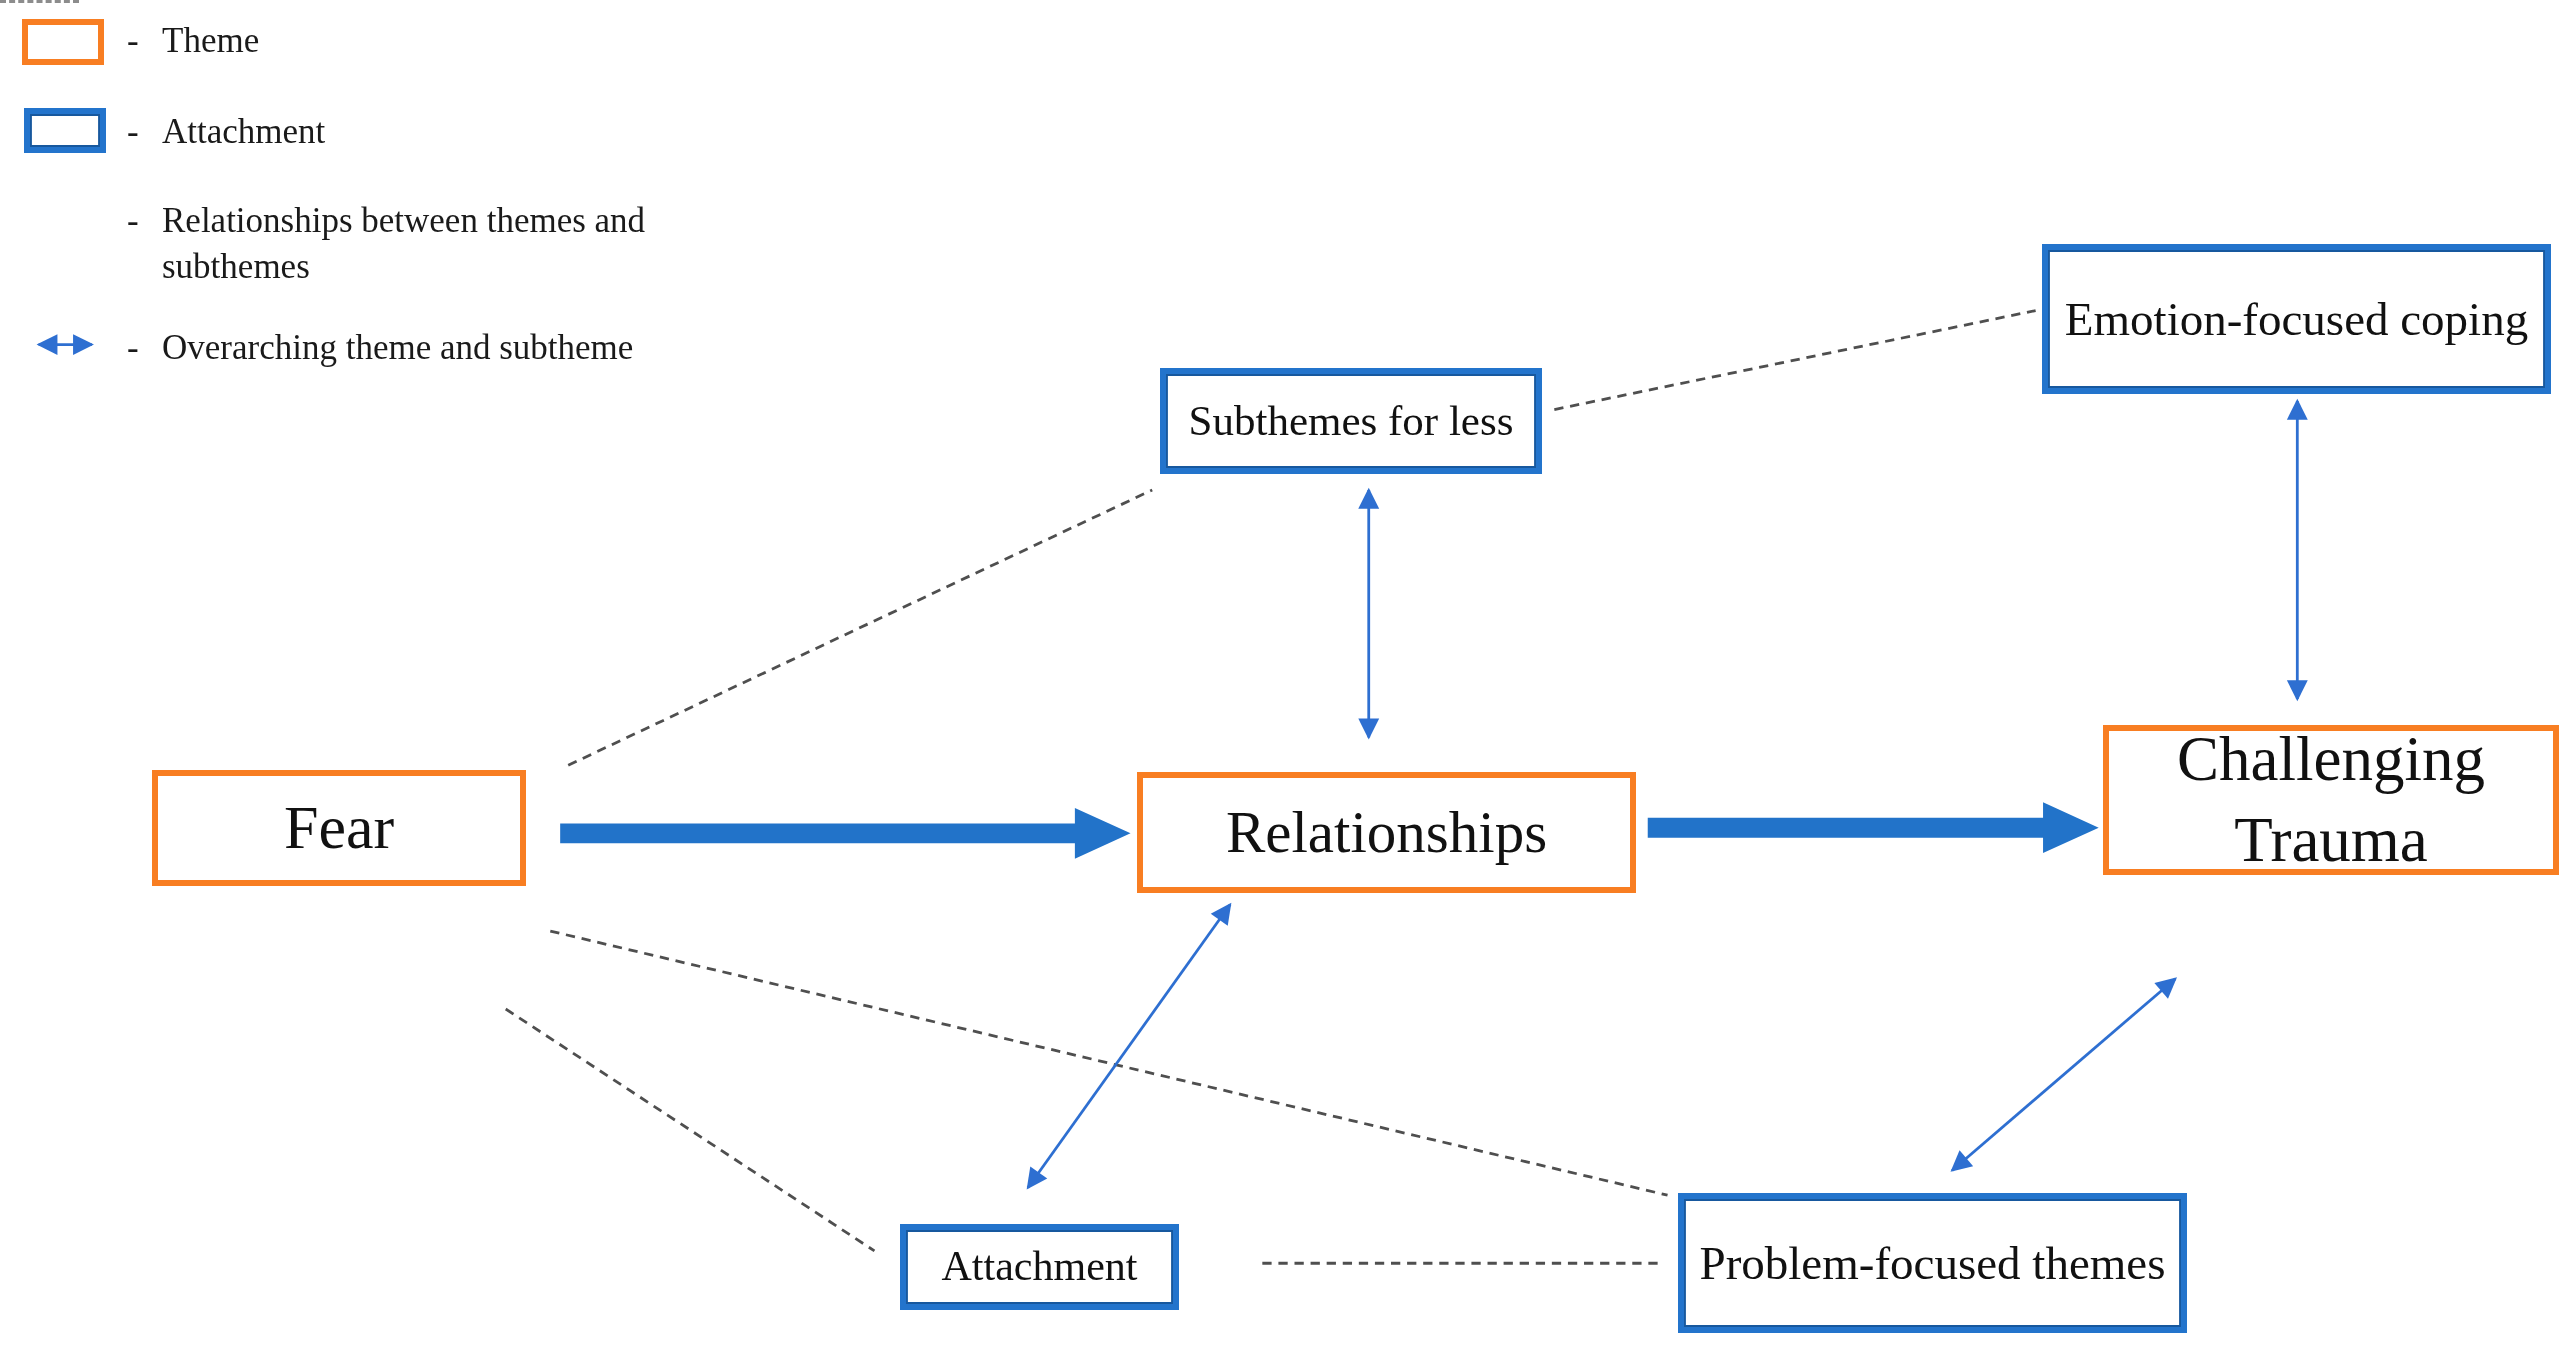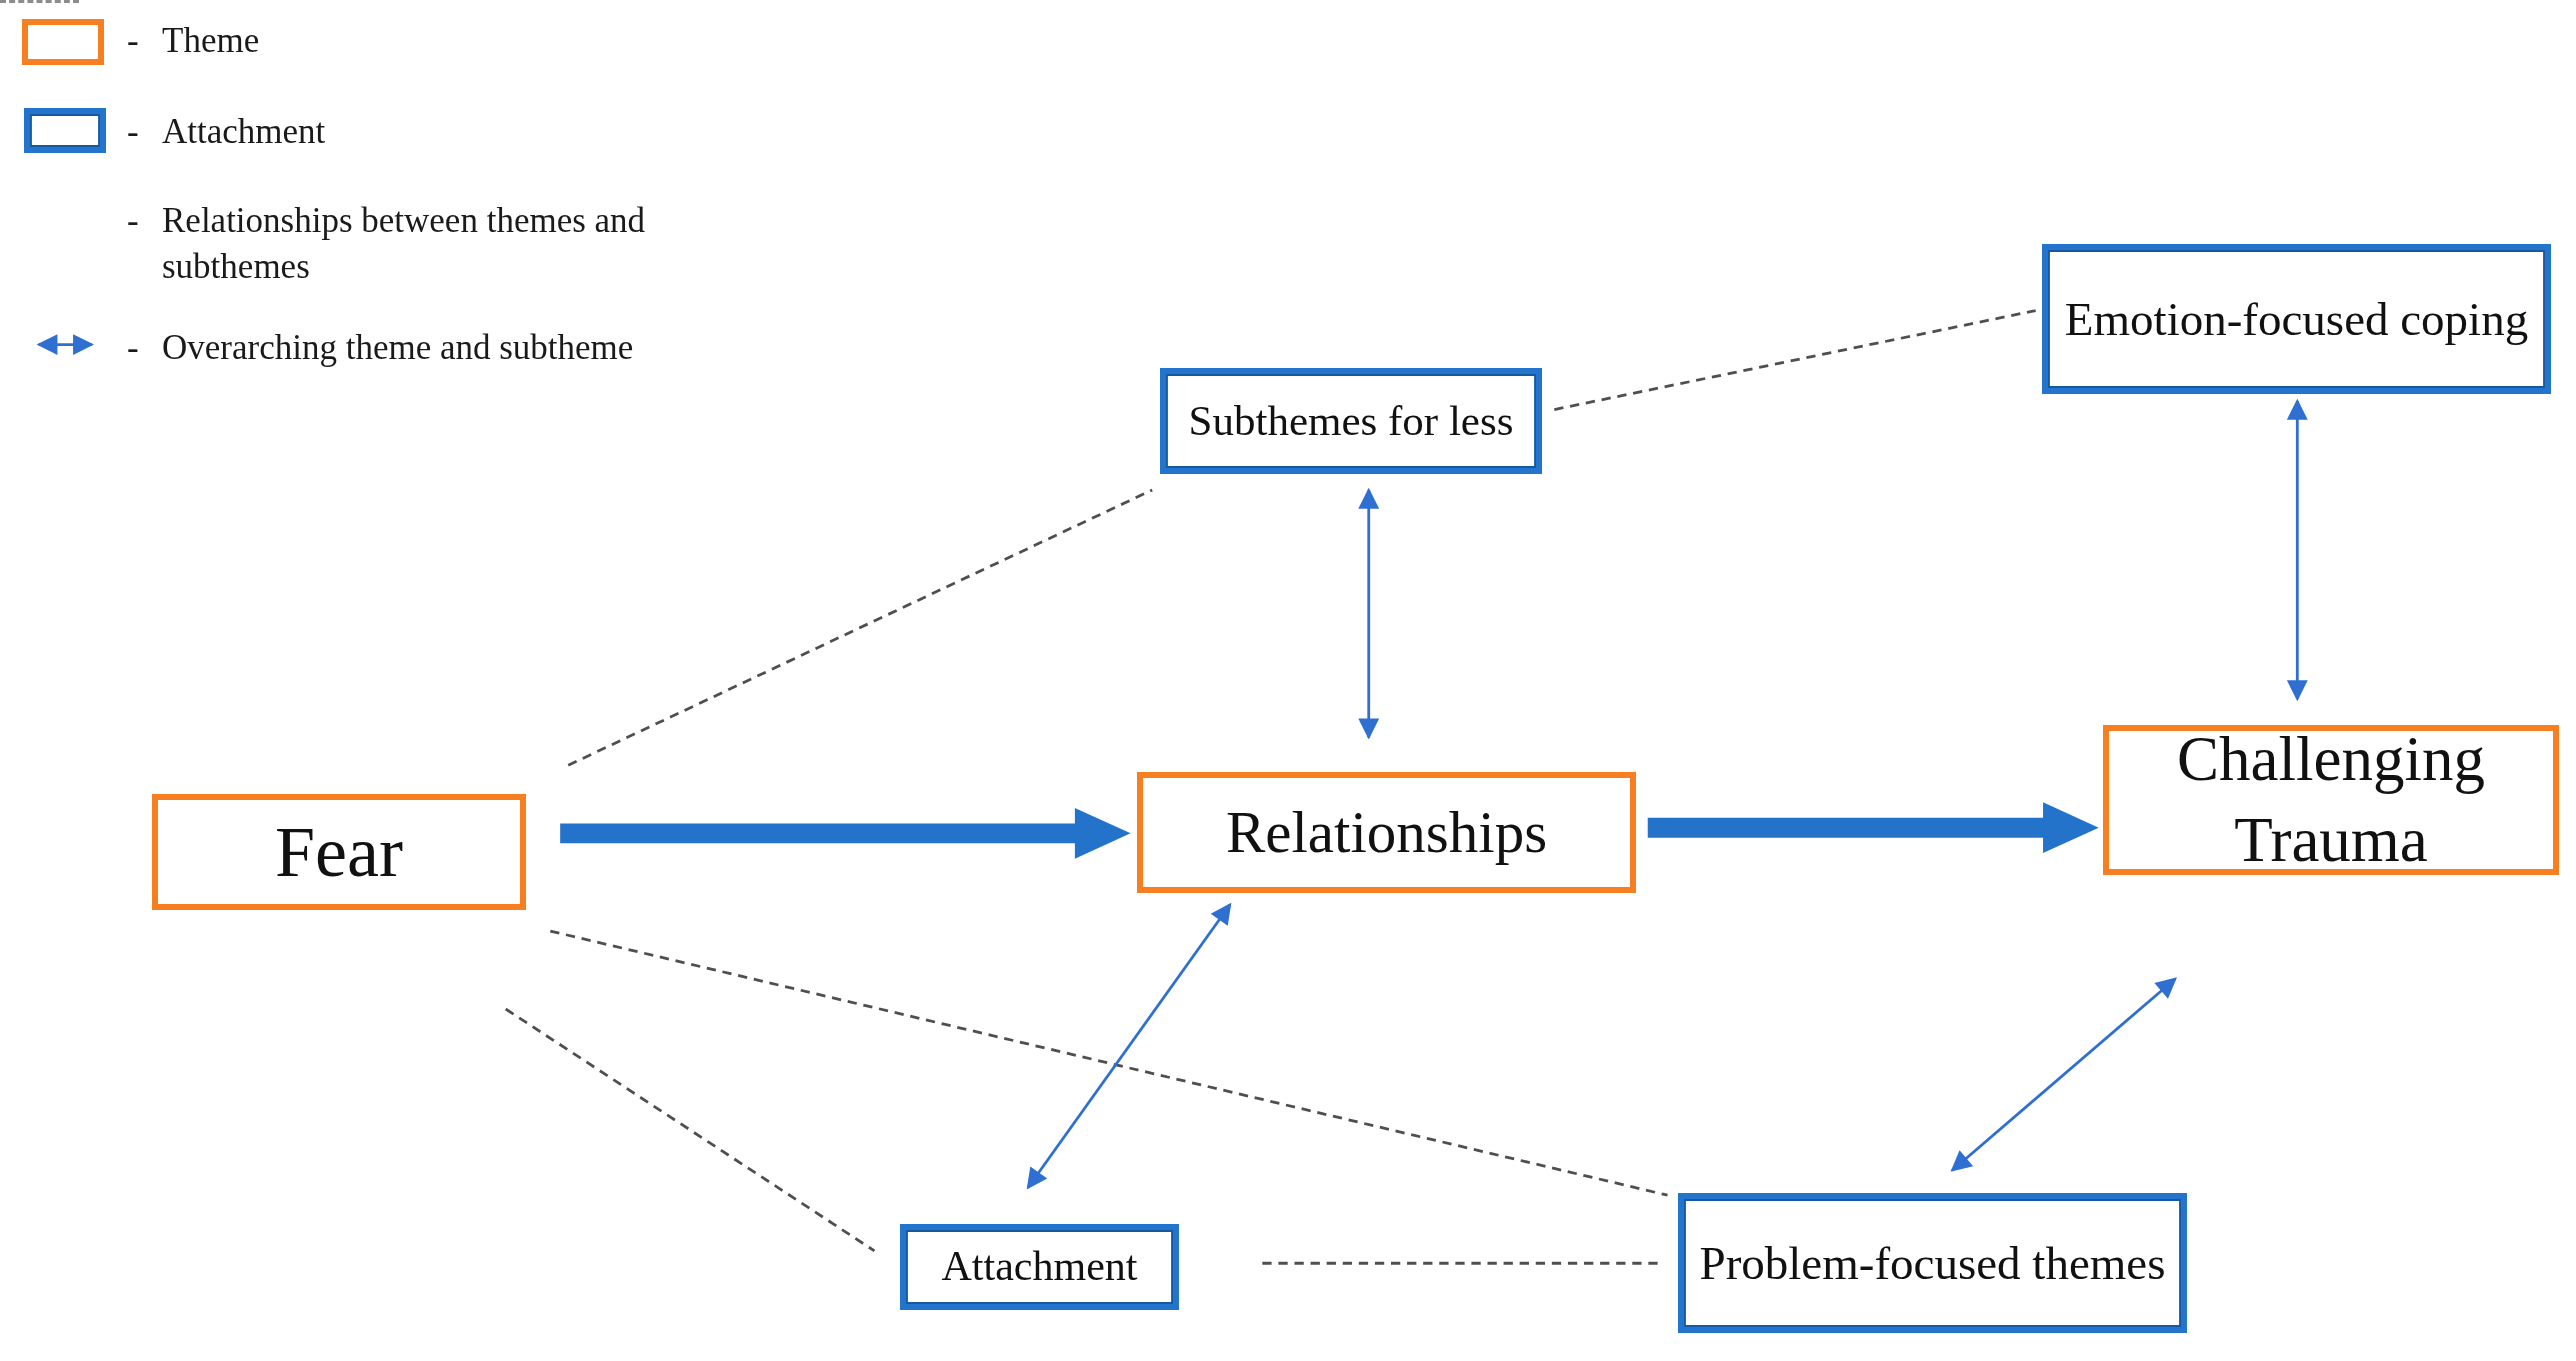--- a/index.html
+++ b/index.html
@@ -26,21 +26,21 @@
     justify-content: center;
     text-align: center;
     line-height: 1.28;
     padding: 0 8.7px;
   }
   .node.theme { border: 6.8px solid #F87E22; }
   .node.subtheme {
     border: 6.2px solid #2374CC;
     box-shadow: inset 0 0 0 1.9px #17589E;
   }
-  .node-fear          { left: 152px;  top: 794px; width: 374px; height: 116px; font-size: 72px;  }
+  .node-fear          { left: 152px;  top: 770px; width: 374px; height: 116px; font-size: 62px;  }
   .node-relationships { left: 1137px; top: 772px; width: 499px; height: 121px; font-size: 59px;  }
   .node-challenging   { left: 2103px; top: 725px; width: 456px; height: 150px; font-size: 63px; text-align: center; }
   .node-settling      { left: 1160px; top: 368px;  width: 382px; height: 106px; font-size: 43px;  }
   .node-emotion       { left: 2042px; top: 244px;  width: 509px; height: 150px; font-size: 47px;  }
   .node-attachment    { left: 900px; top: 1224px; width: 279px; height: 86px; font-size: 42px;  }
   .node-problem       { left: 1678px; top: 1193px; width: 509px; height: 140px; font-size: 47px;  }
 
   .legend-swatch-box {
     position: absolute;
     box-sizing: border-box;

